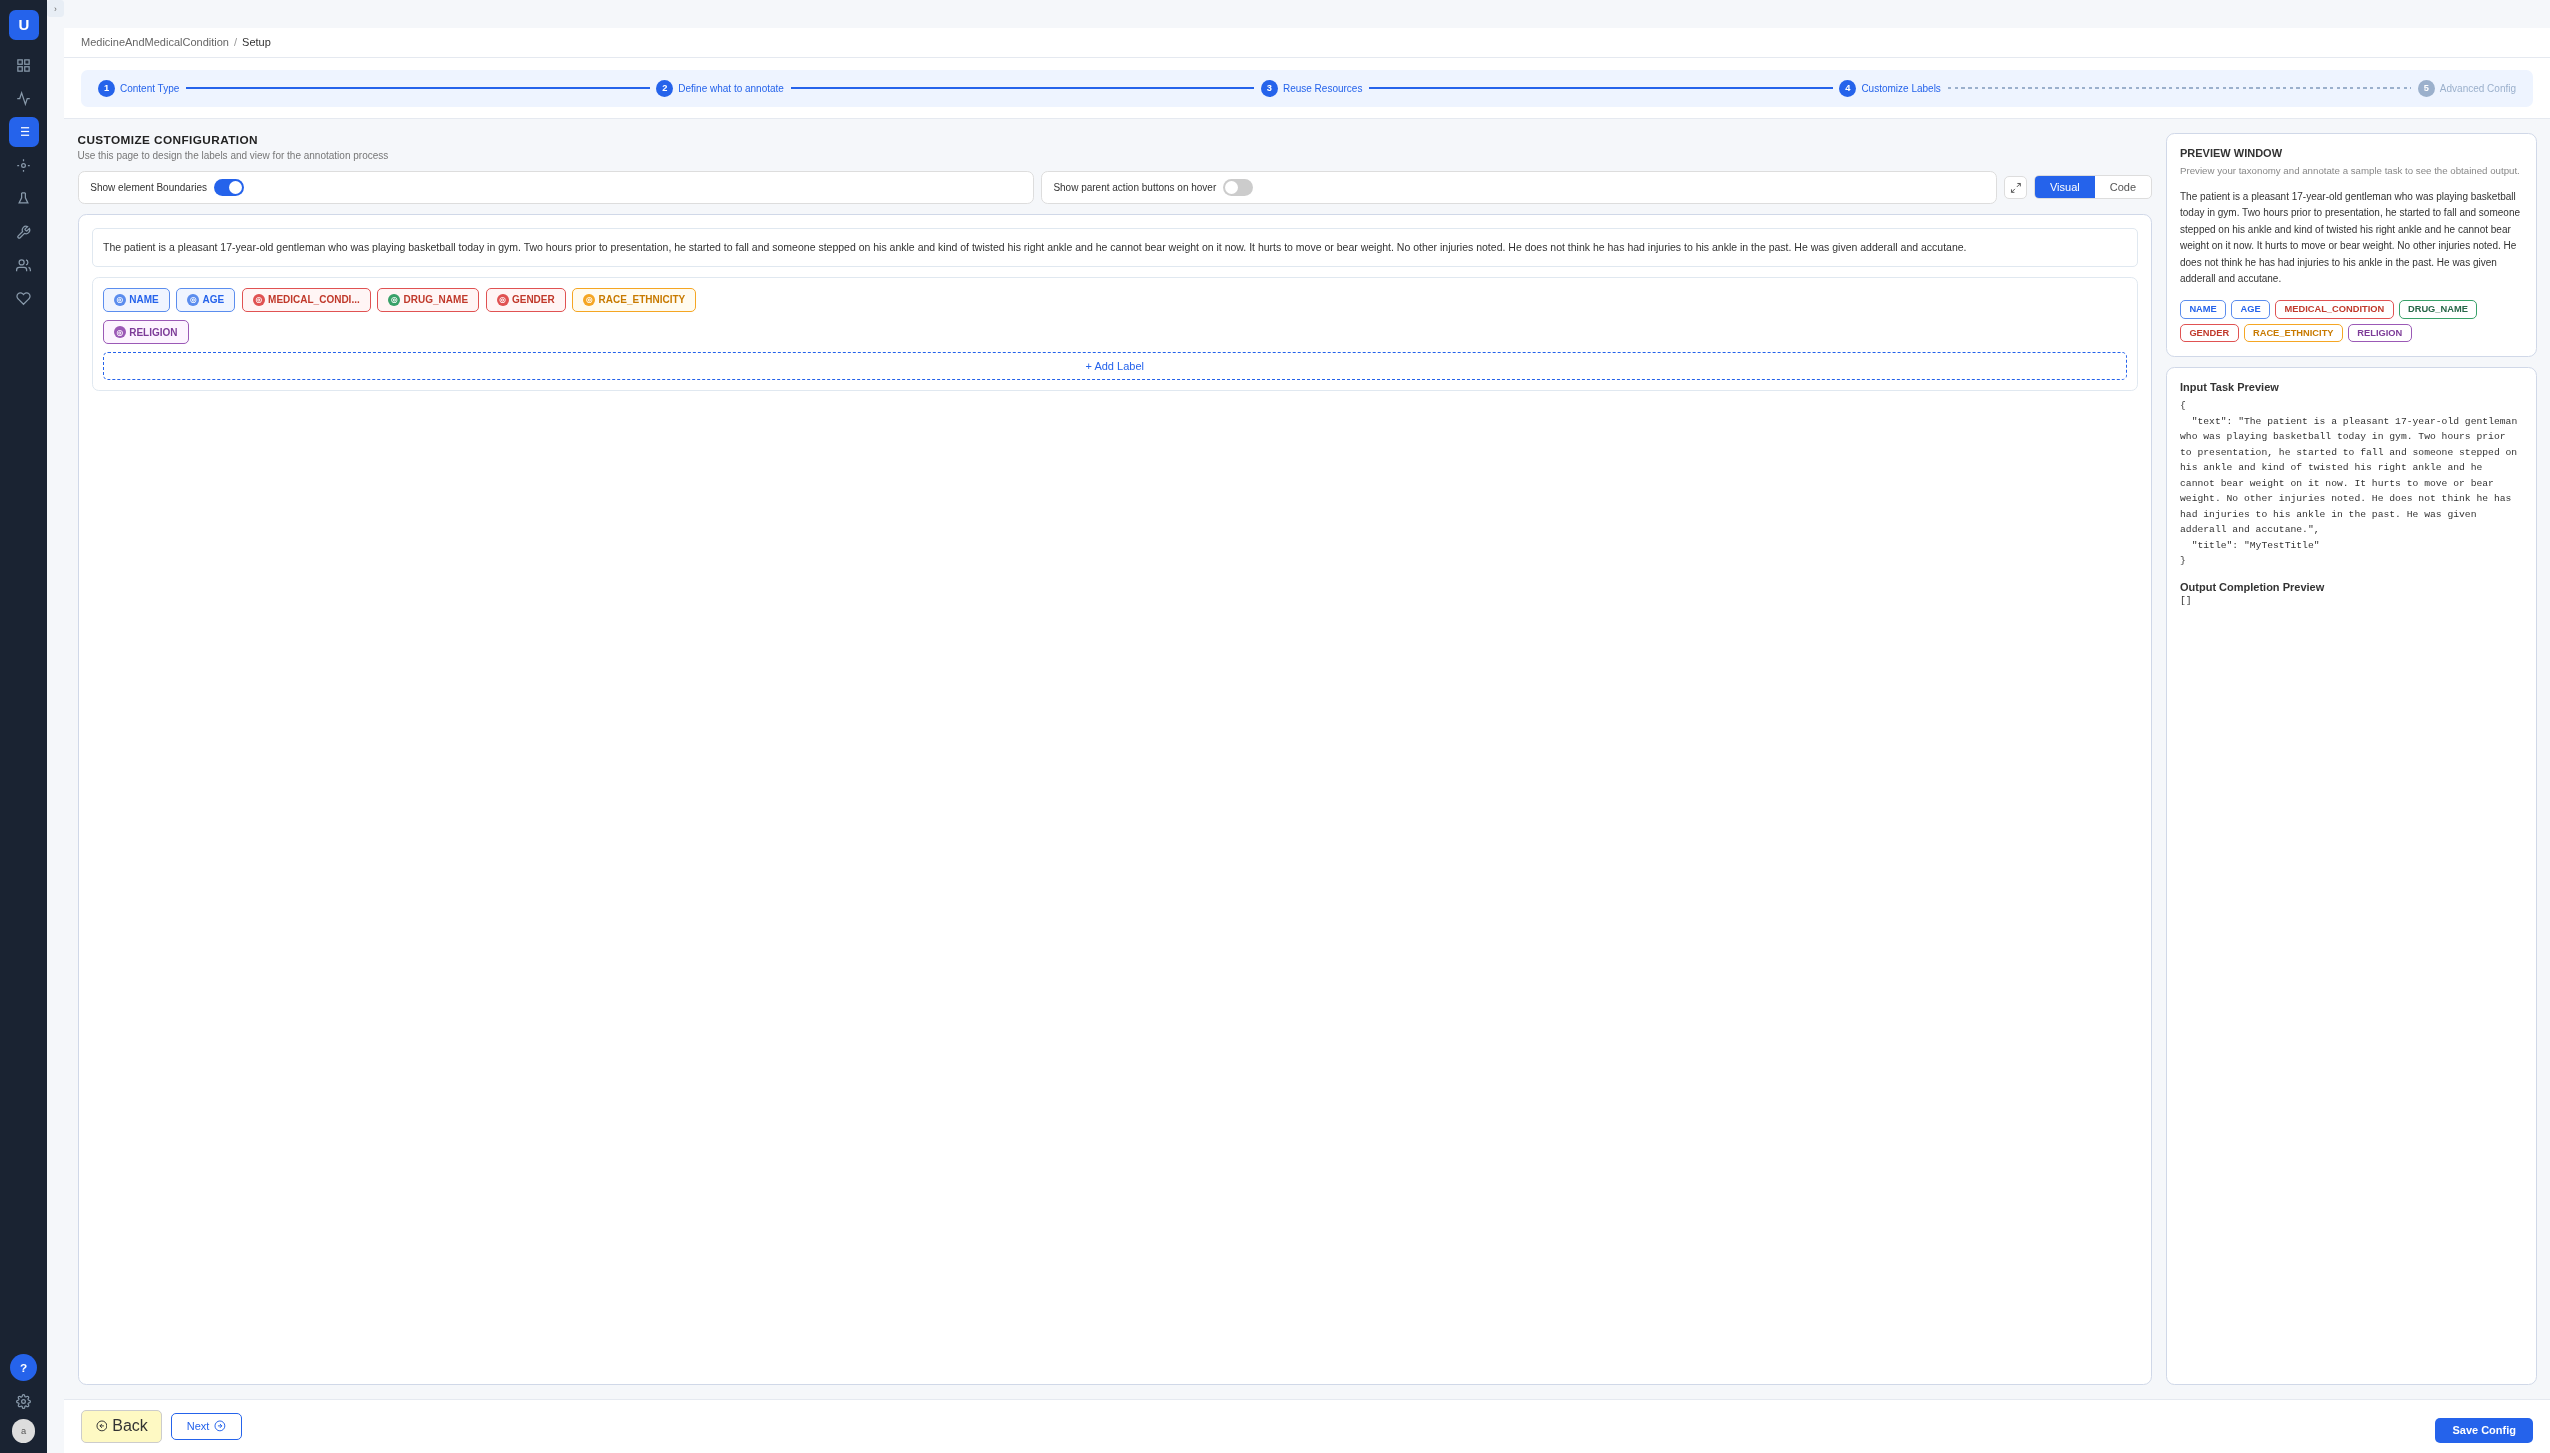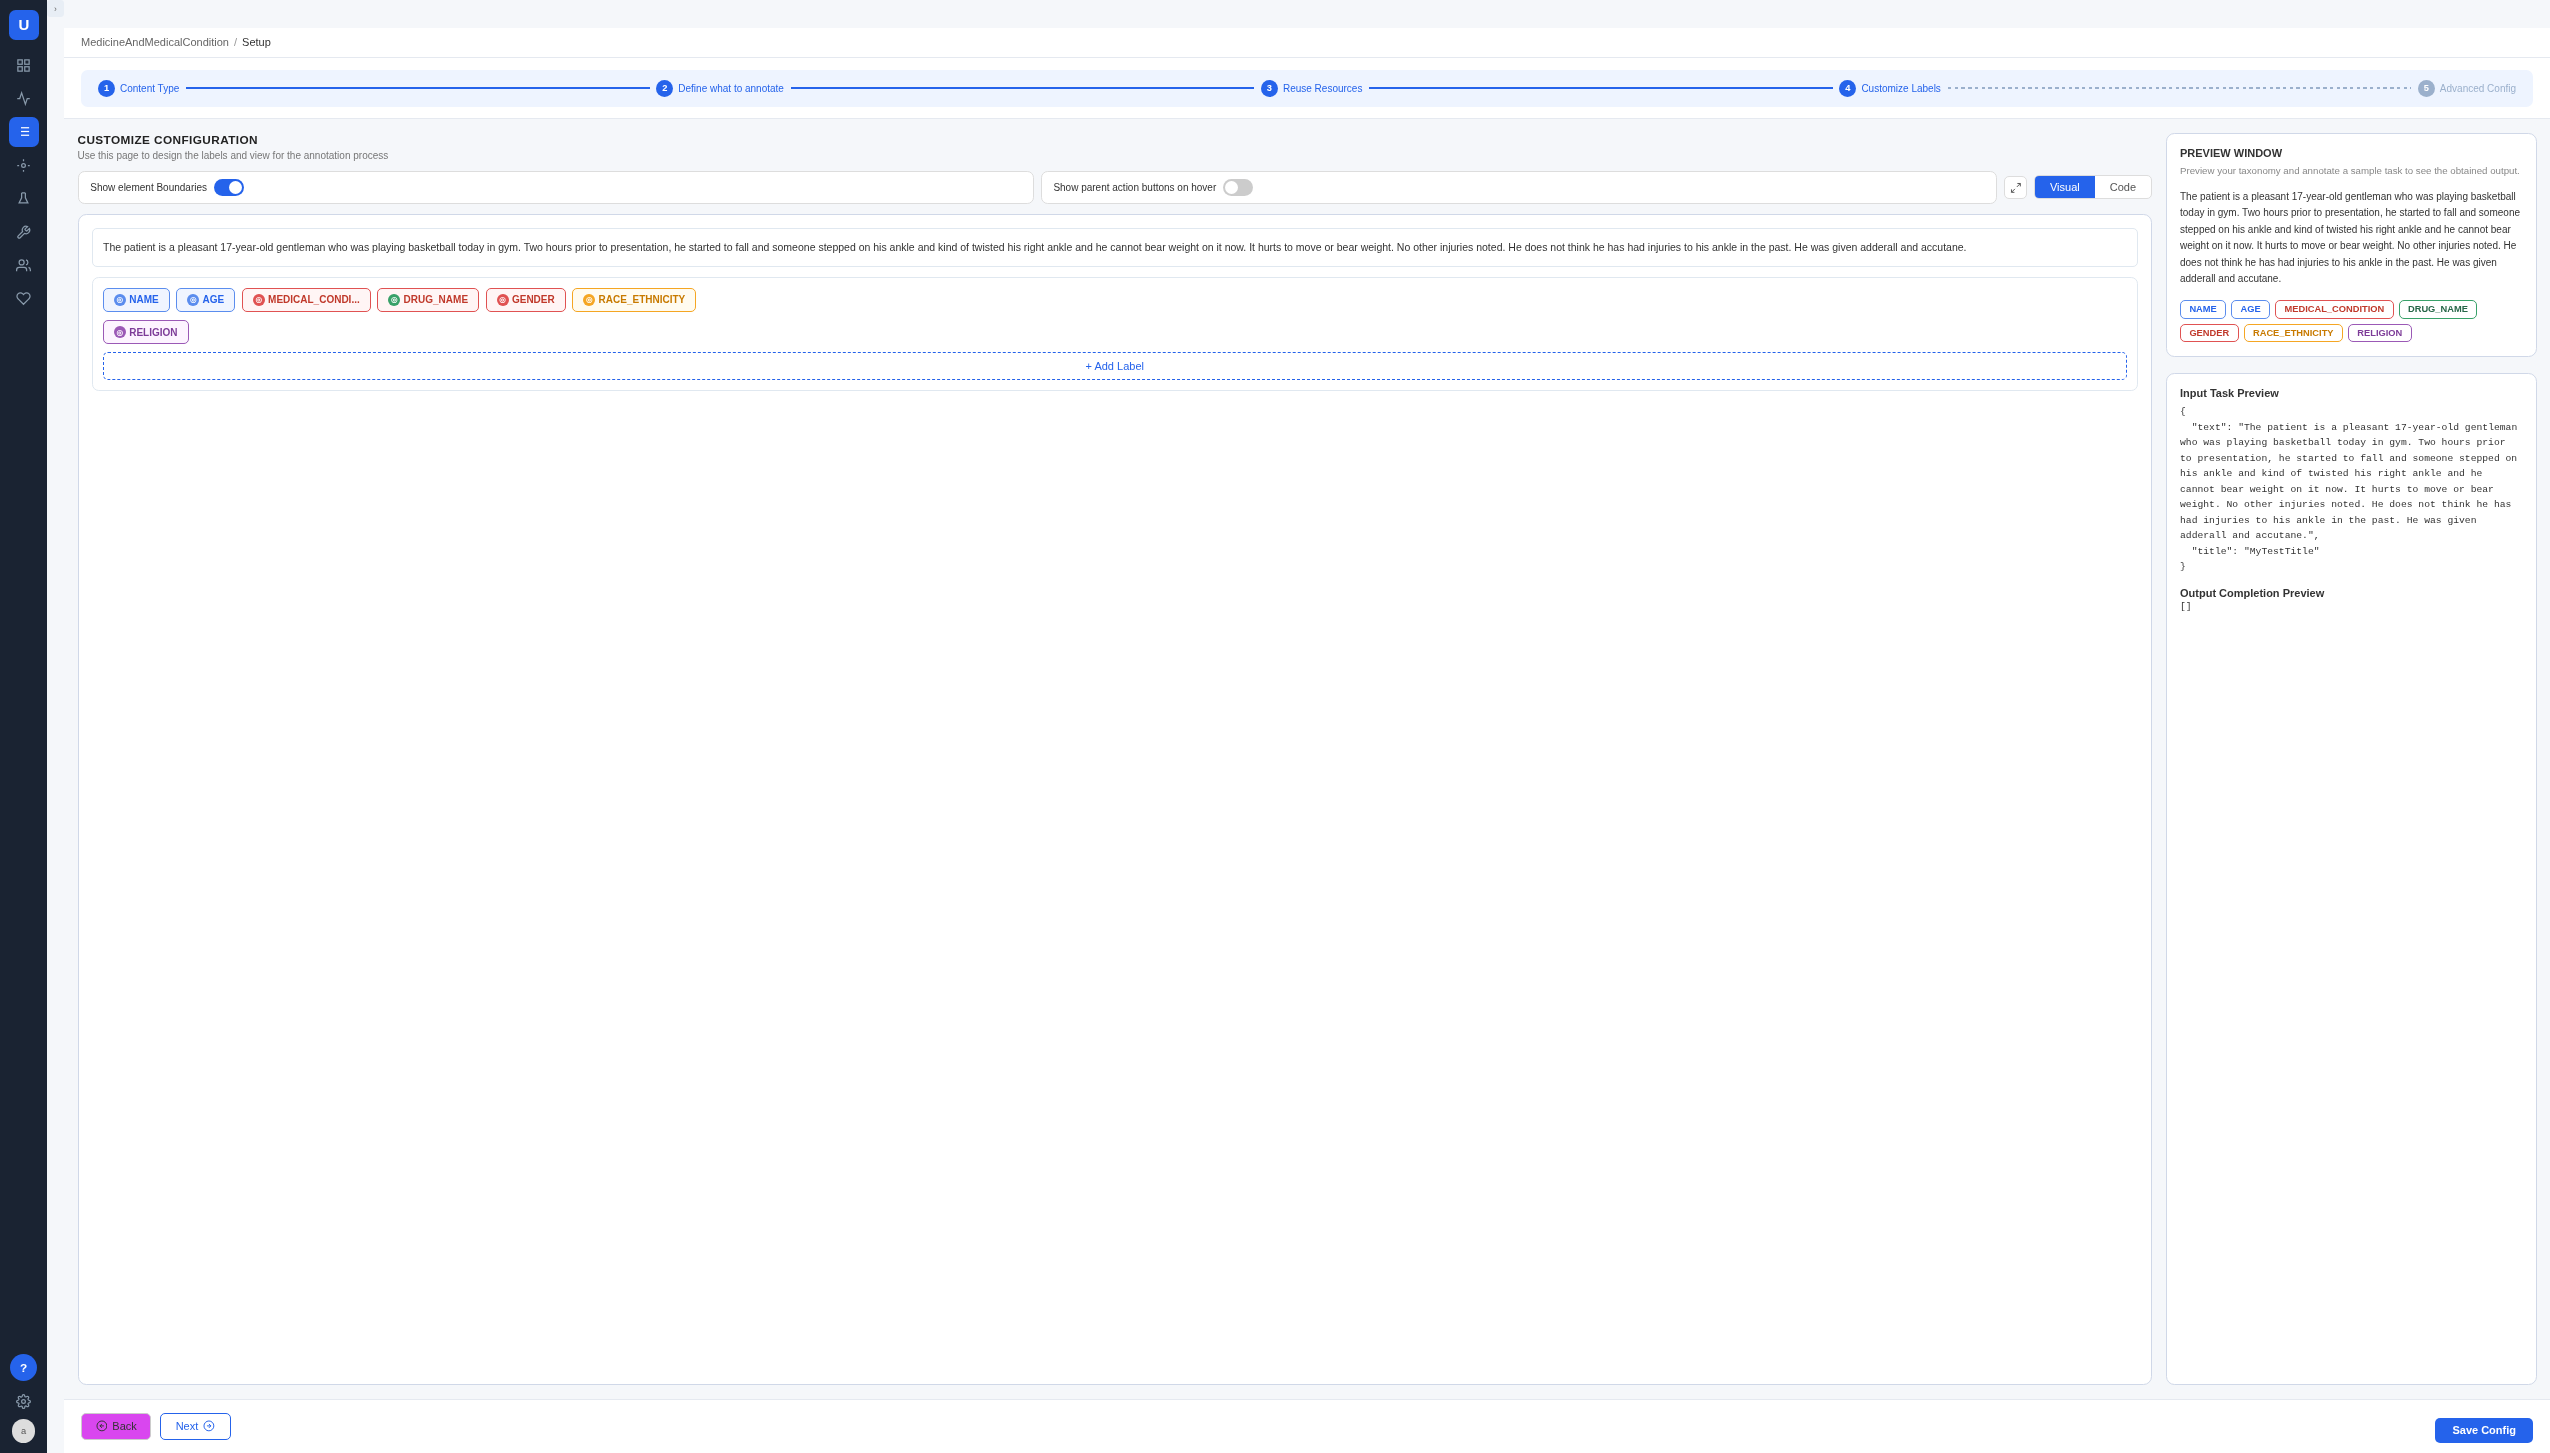--- a/index.html
+++ b/index.html
@@ -311,21 +311,21 @@
       background: transparent;
       width: 100%;
     }
 
     
     .right-panel {
       width: 371px;
       flex-shrink: 0;
       display: flex;
       flex-direction: column;
-      gap: 16px;
+      gap: 10px;
       justify-content: flex-end;
     }
 
     .preview-section {
       background: white;
       border: 0.8px solid #d0d8e8;
       border-radius: 8.4px;
       padding: 13.5px;
     }
     .preview-title {
@@ -400,23 +400,23 @@
       gap: 8.4px;
       flex-shrink: 0;
     }
     .back-btn {
       display: flex;
       align-items: center;
       gap: 5px;
       padding: 6.7px 13.5px;
       border: 1.3px solid #ccc;
       border-radius: 5px;
-      background: #d946ef;
-      cursor: pointer;
-      font-size: 11px;
+      background: #fef9c3;
+      cursor: pointer;
+      font-size: 16px;
       font-weight: 500;
       color: #333;
     }
     .next-btn {
       display: flex;
       align-items: center;
       gap: 5px;
       padding: 6.7px 15px;
       border: 1.3px solid #2563eb;
       border-radius: 5px;

